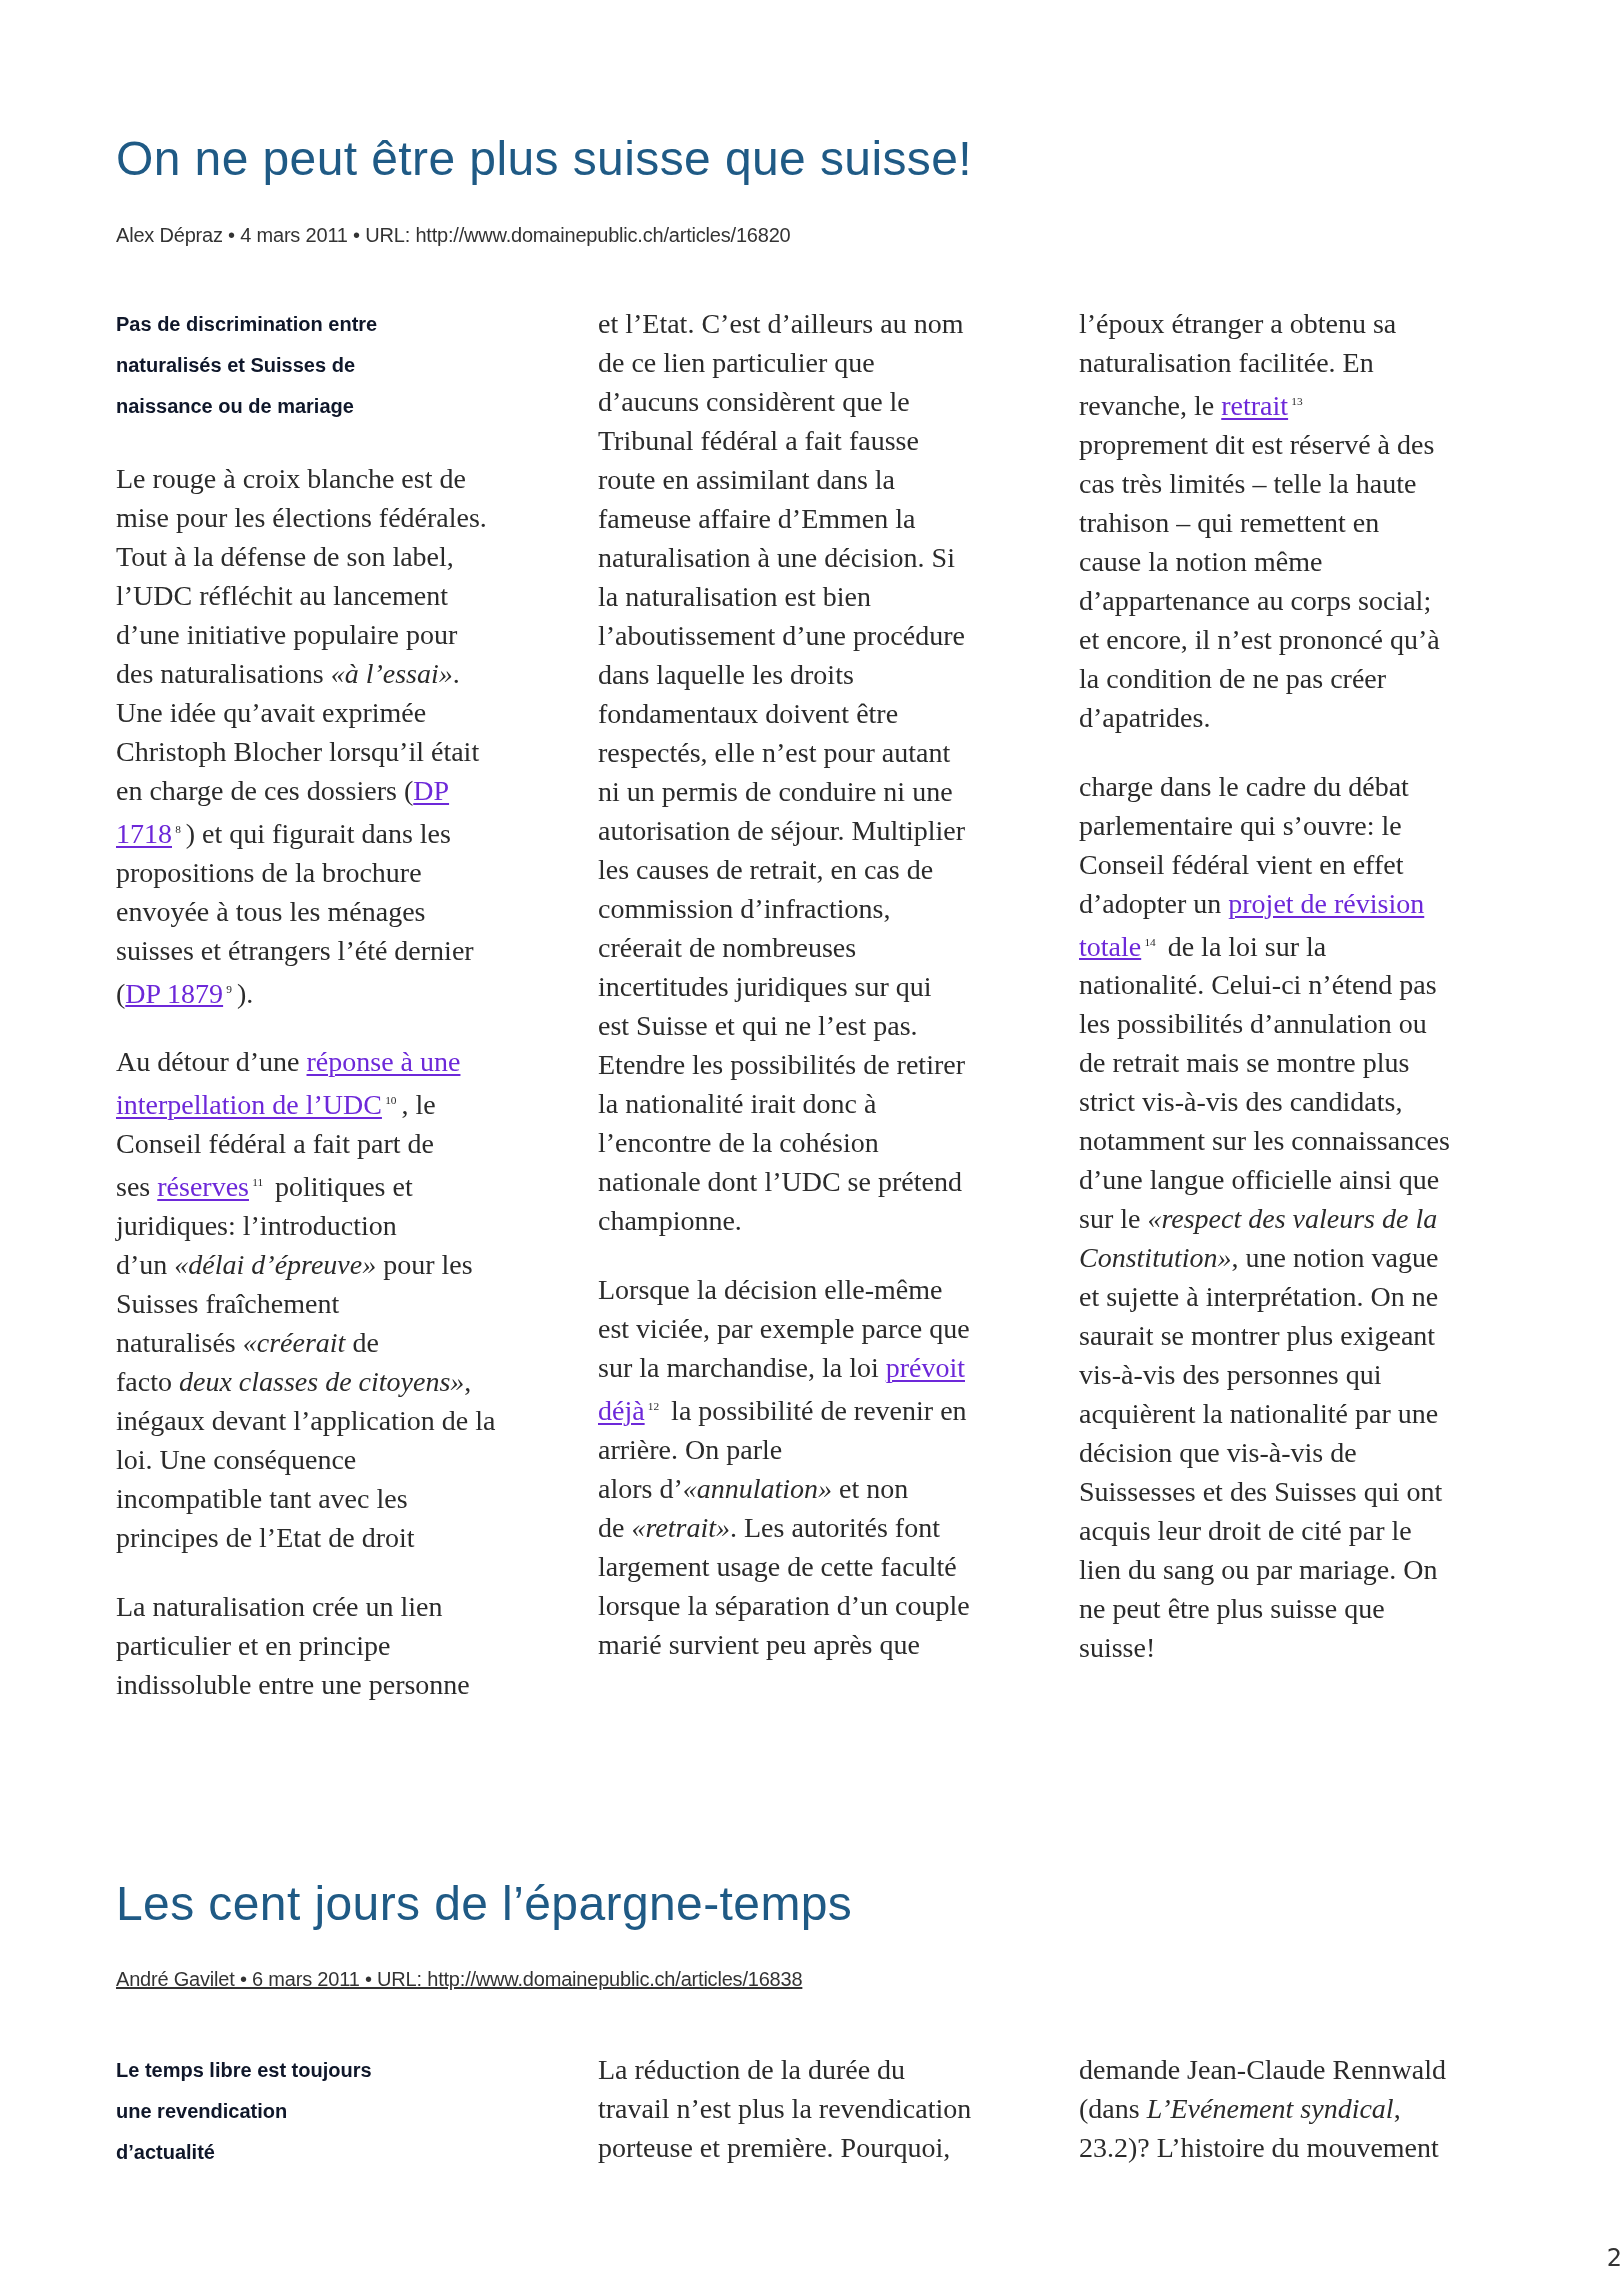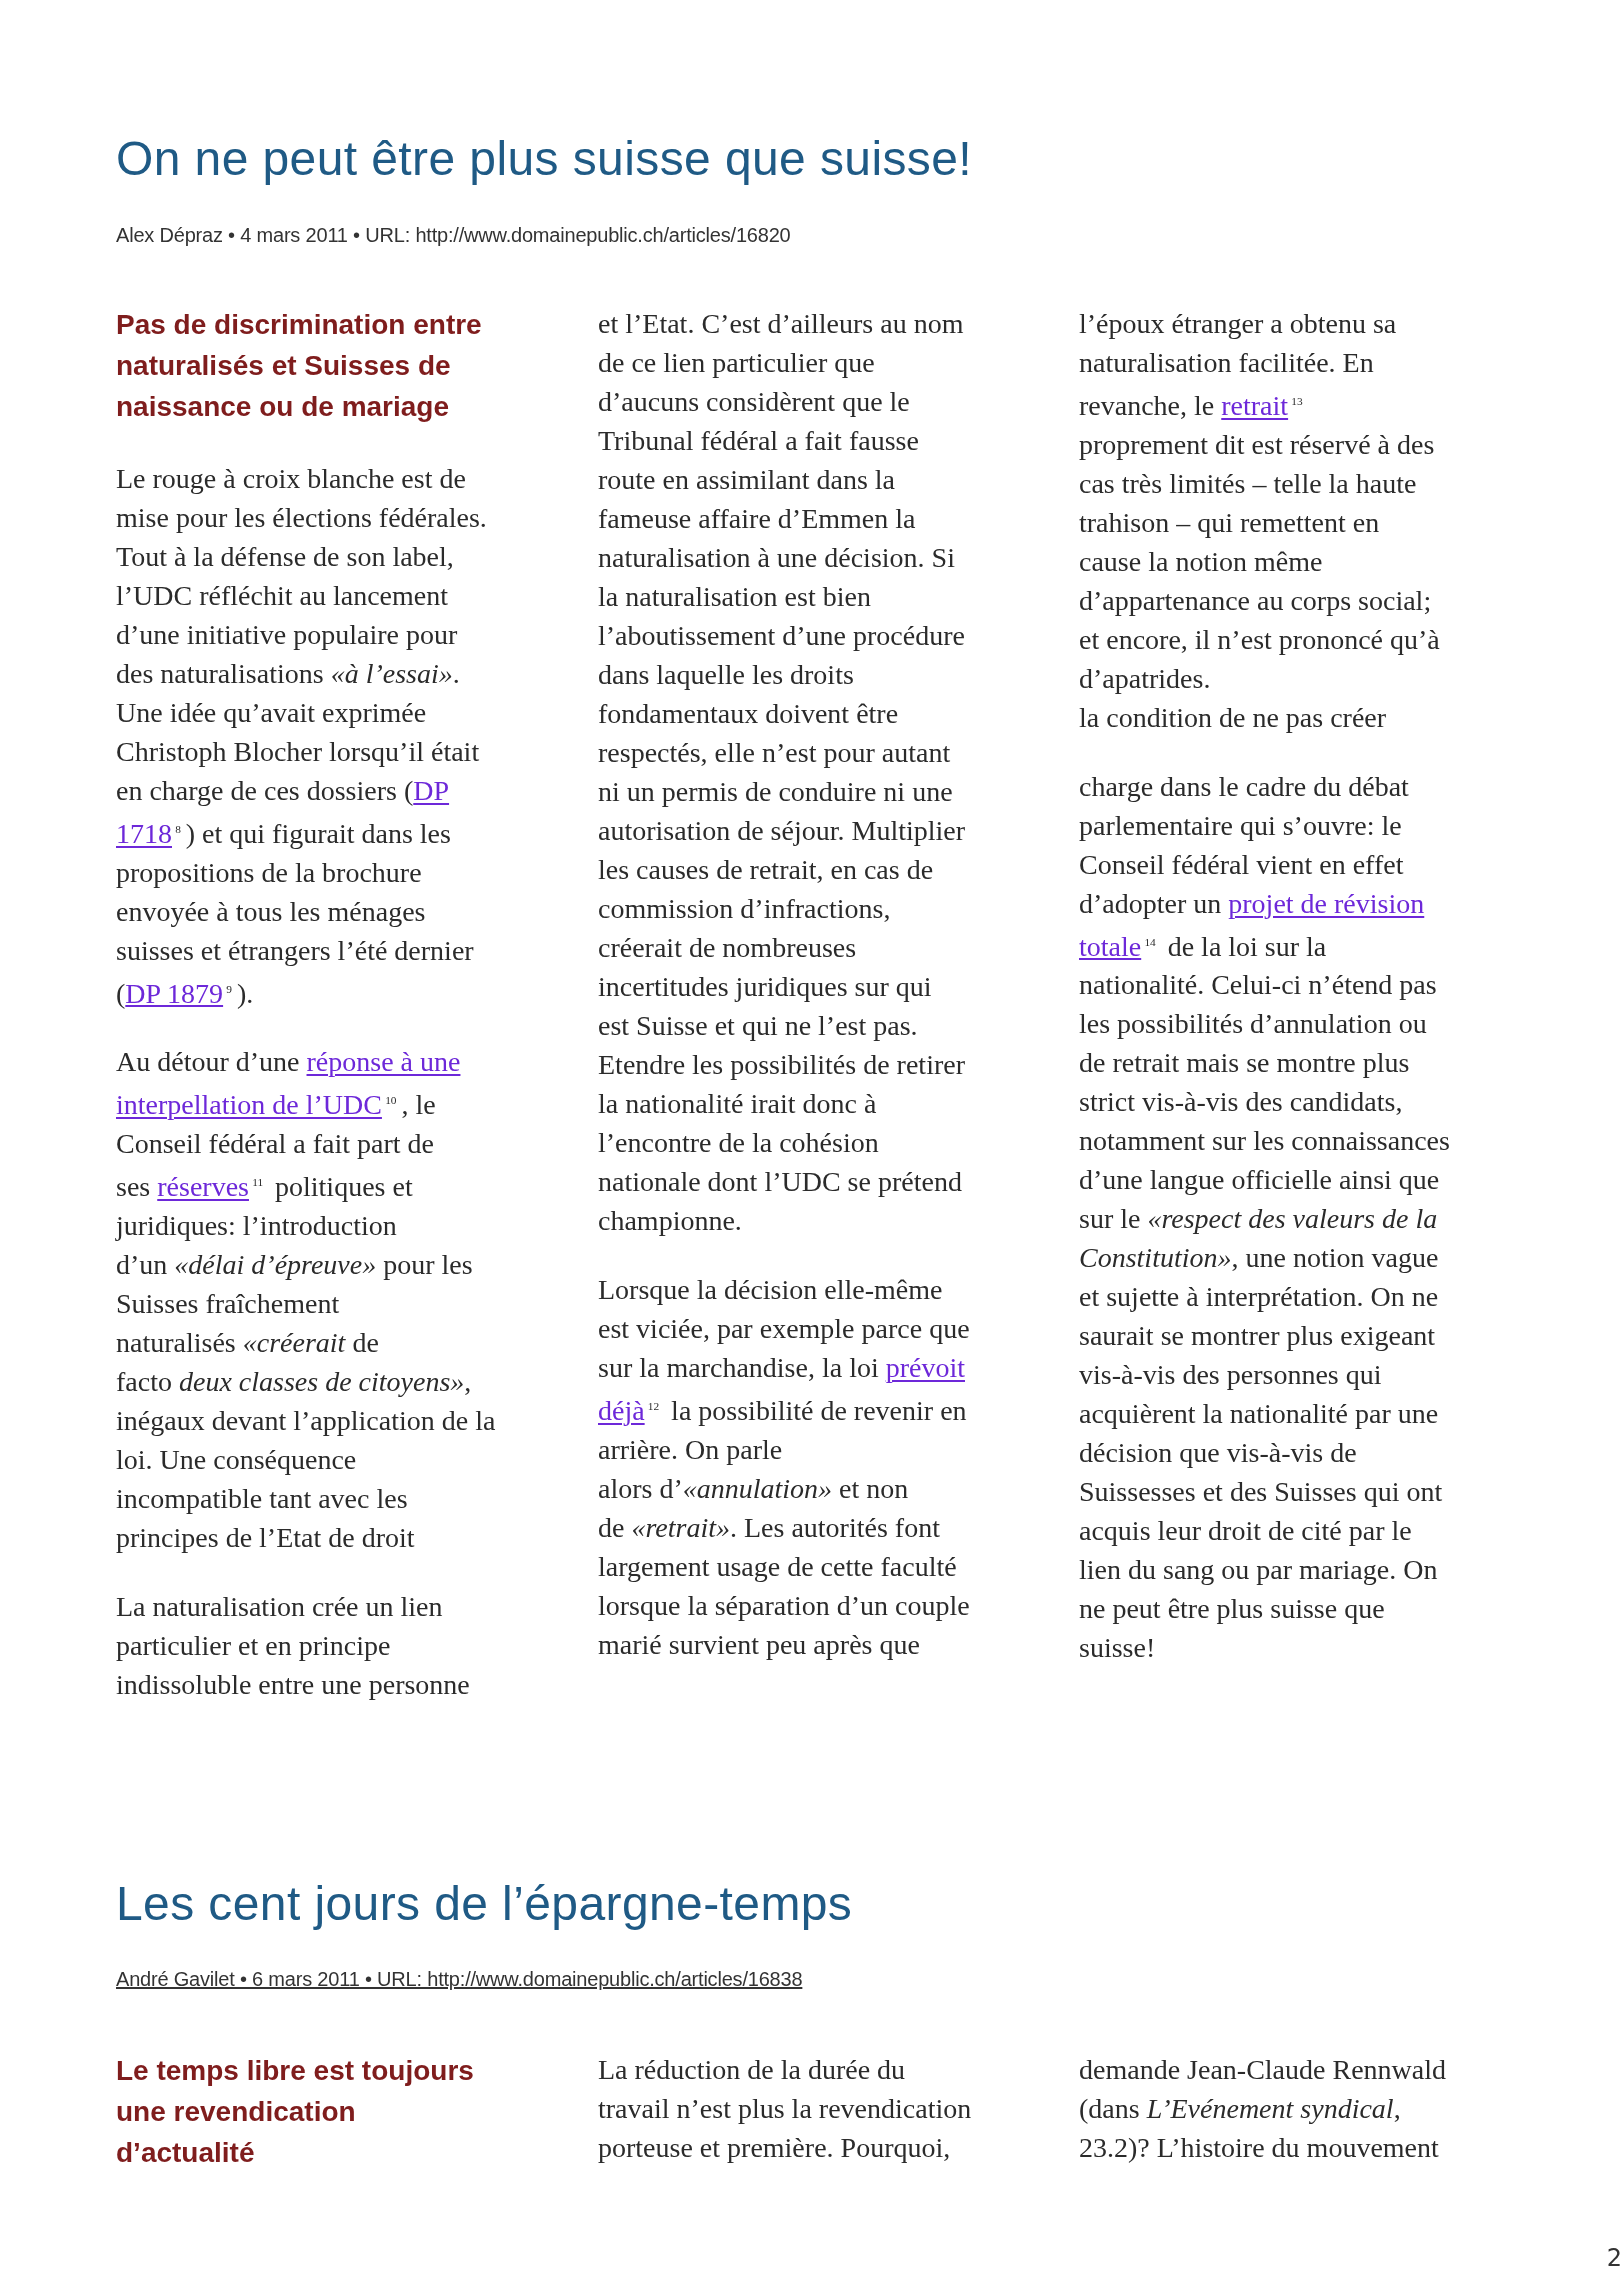--- a/index.html
+++ b/index.html
@@ -17,21 +17,21 @@
   }
   .col {
     position: absolute; top: 0;
     font-family: "Liberation Serif", serif;
     font-size: 28px; line-height: 39px; color: #2b2b2b;
   }
   .col p { margin: 0 0 30px 0; }
   .col .line { display: block; white-space: nowrap; }
   .subhead {
     font-family: "Liberation Sans", sans-serif; font-weight: bold;
-    font-size: 28px; line-height: 41px; color: #7f1d1d; margin: 0 0 32px 0;
+    font-size: 20px; line-height: 41px; color: #0f172a; margin: 0 0 32px 0;
   }
   .subhead .line { display: block; white-space: nowrap; }
   a.link { color: #6d28d9; text-decoration: underline; text-underline-offset: 3.2px; text-decoration-thickness: 1.6px; }
   sup.fn { font-size: 11.4px; vertical-align: 9.7px; margin: 0 4.9px 0 3.2px; }
   em { font-style: italic; }
   .page-number {
     position: absolute; right: 0; bottom: 23px;
     font-family: "DejaVu Sans", sans-serif; font-size: 24px; color: #333;
   }
 </style>
@@ -130,22 +130,22 @@
   <p>
     <span class="line">l’époux étranger a obtenu sa</span>
     <span class="line">naturalisation facilitée. En</span>
     <span class="line"><span>revanche, le </span><a class="link">retrait</a><sup class="fn">13</sup></span>
     <span class="line">proprement dit est réservé à des</span>
       <span class="line">cas très limités – telle la haute</span>
       <span class="line">trahison – qui remettent en</span>
       <span class="line">cause la notion même</span>
       <span class="line">d’appartenance au corps social;</span>
       <span class="line">et encore, il n’est prononcé qu’à</span>
+      <span class="line">la condition de ne pas créer</span>
       <span class="line">d’apatrides.</span>
-      <span class="line">la condition de ne pas créer</span>
   </p>
   <p>
     <span class="line">charge dans le cadre du débat</span>
     <span class="line">parlementaire qui s’ouvre: le</span>
     <span class="line">Conseil fédéral vient en effet</span>
     <span class="line"><span>d’adopter un </span><a class="link">projet de révision</a></span>
     <span class="line"><a class="link">totale</a><sup class="fn">14</sup> <span>de la loi sur la</span></span>
     <span class="line">nationalité. Celui-ci n’étend pas</span>
       <span class="line">les possibilités d’annulation ou</span>
       <span class="line">de retrait mais se montre plus</span>

